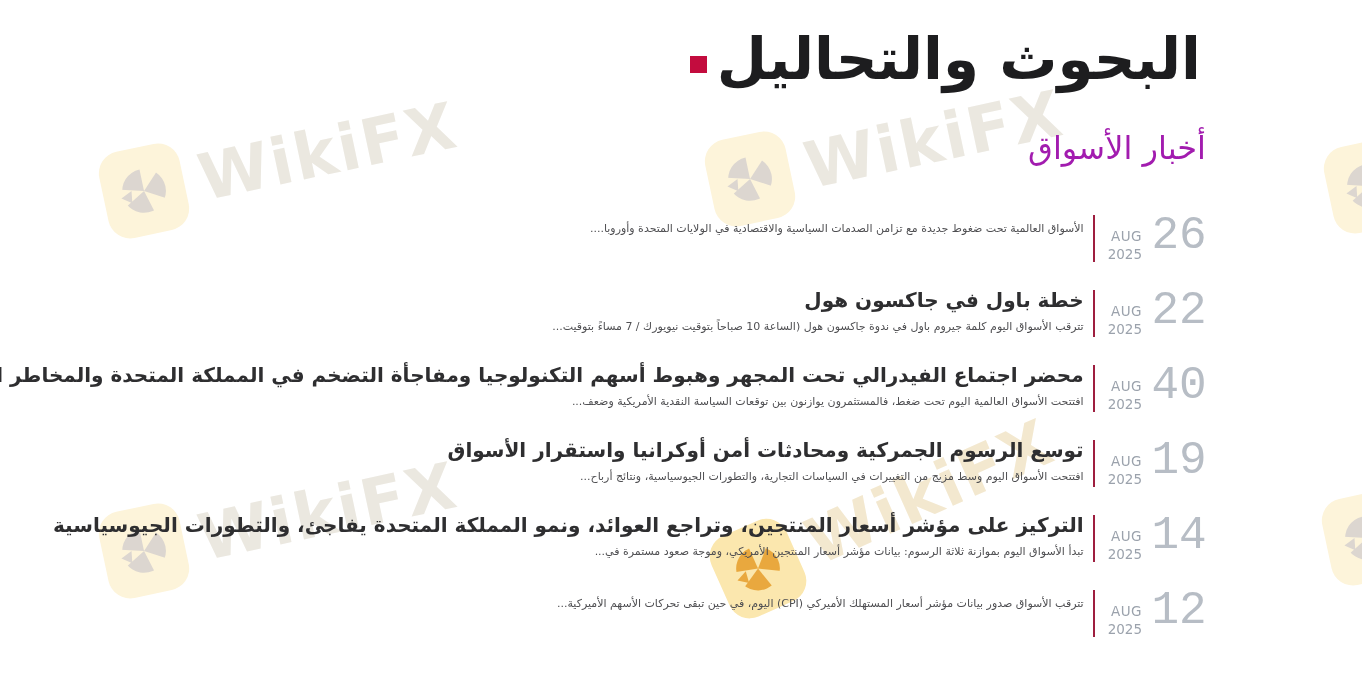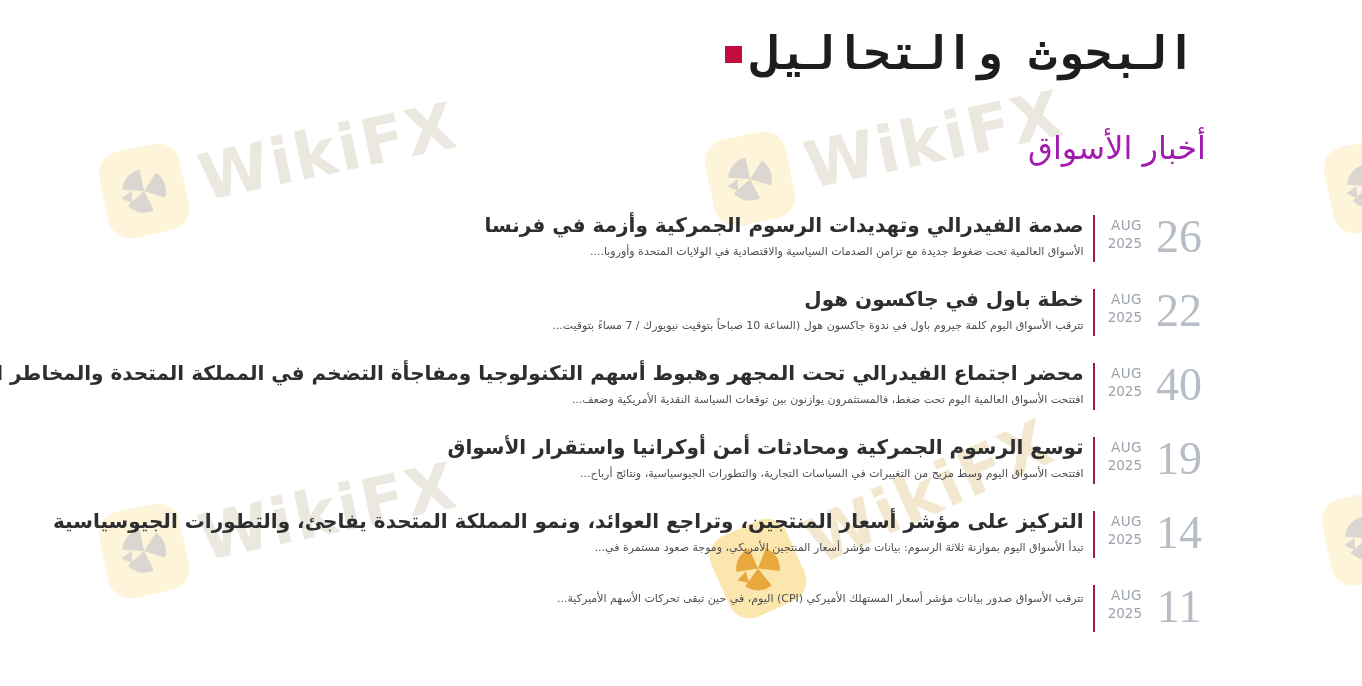--- a/index.html
+++ b/index.html
@@ -22,45 +22,45 @@
   .wm.orange{transform:rotate(-24deg);}
   .wm.orange .wm-tile{background:#fbe7ae;}
   .wm.orange .wm-text{color:#f3e8cf;}
   .wm.orange .eagle-body{fill:#e9a83e;}
   .wm.orange .eagle-cut{fill:#fbe7ae;}
   .eagle-body{fill:#dcd6d0;}
   .eagle-cut{fill:#fdf4da;}
 
   
   .page-title{
-    position:absolute;top:14px;right:155px;margin:12px;z-index:2;
-    font-size:46px;font-weight:800;color:#1d1d1f;line-height:1.35;font-family:Liberation Mono, monospace;
+    position:absolute;top:14px;right:155px;margin:6px;z-index:2;
+    font-size:58px;font-weight:800;color:#1d1d1f;line-height:1.35;
   }
   .accent-square{
     display:inline-block;width:17px;height:17px;background:#c30c3e;
     margin-right:10px;vertical-align:6px;
   }
   .section-title{
     position:absolute;top:124px;right:156px;margin:0;z-index:2;
     font-size:32px;font-weight:400;color:#a21caf;line-height:1.5;
   }
 
   
   .news-list{position:absolute;top:214px;right:155px;left:110px;z-index:2;}
   .news-row{
     display:flex;align-items:flex-start;margin:0 0 26px 0;padding:0;
     background:transparent;cursor:pointer;
   }
   .date-day{
     flex:0 0 auto;font-size:46px;font-weight:200;line-height:0.95;
     color:#b7bdc5;margin-left:9px;margin-top:1px;min-width:56px;text-align:center;
-    font-family:Liberation Serif, serif;
+    font-family:Liberation Mono, monospace;
   }
   .date-my{
-    flex:0 0 auto;text-align:right;margin-top:3px;margin-left:13px;line-height:1.3;
+    flex:0 0 auto;text-align:right;margin-top:14px;margin-left:13px;line-height:1.3;
     color:#9ba2ac;font-size:13.5px;
   }
   .date-month{letter-spacing:0.5px;}
   .date-year{}
   .date-divider{
     flex:0 0 auto;width:2px;height:47px;background:#9e1e3f;margin-left:9px;margin-top:1px;
   }
   .news-text{flex:1 1 auto;text-align:right;min-width:0;}
   .news-title{
     margin:0;font-size:20px;font-weight:700;color:#2e2e30;line-height:1.15;
@@ -160,21 +160,20 @@
 
   <div class="news-list">
       <article class="news-row">
       <div class="date-day">26</div>
       <div class="date-my">
         <div class="date-month">AUG</div>
         <div class="date-year">2025</div>
       </div>
       <div class="date-divider"></div>
       <div class="news-text">
-        <h3 class="news-title">صدمة الفيدرالي وتهديدات الرسوم الجمركية وأزمة في فرنسا</h3>
         <p class="news-excerpt">الأسواق العالمية تحت ضغوط جديدة مع تزامن الصدمات السياسية والاقتصادية في الولايات المتحدة وأوروبا....</p>
       </div>
     </article>
       <article class="news-row">
       <div class="date-day">22</div>
       <div class="date-my">
         <div class="date-month">AUG</div>
         <div class="date-year">2025</div>
       </div>
       <div class="date-divider"></div>
@@ -213,21 +212,21 @@
         <div class="date-month">AUG</div>
         <div class="date-year">2025</div>
       </div>
       <div class="date-divider"></div>
       <div class="news-text">
         <h3 class="news-title">التركيز على مؤشر أسعار المنتجين، وتراجع العوائد، ونمو المملكة المتحدة يفاجئ، والتطورات الجيوسياسية</h3>
         <p class="news-excerpt">تبدأ الأسواق اليوم بموازنة ثلاثة الرسوم: بيانات مؤشر أسعار المنتجين الأمريكي، وموجة صعود مستمرة في...</p>
       </div>
     </article>
       <article class="news-row">
-      <div class="date-day">11</div>
+      <div class="date-day">12</div>
       <div class="date-my">
         <div class="date-month">AUG</div>
         <div class="date-year">2025</div>
       </div>
       <div class="date-divider"></div>
       <div class="news-text">
         <p class="news-excerpt">تترقب الأسواق صدور بيانات مؤشر أسعار المستهلك الأميركي (CPI) اليوم، في حين تبقى تحركات الأسهم الأميركية...</p>
       </div>
     </article>
     </div>

